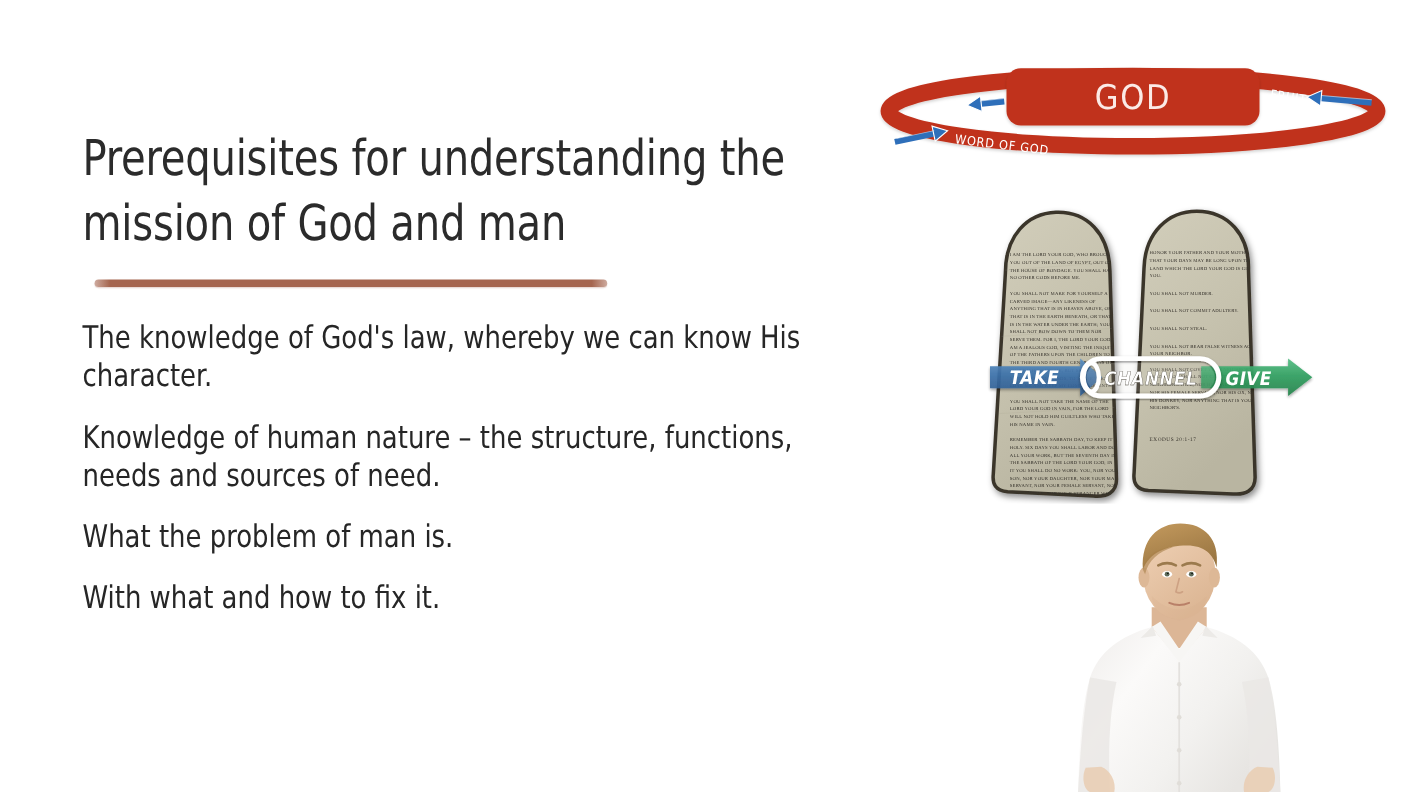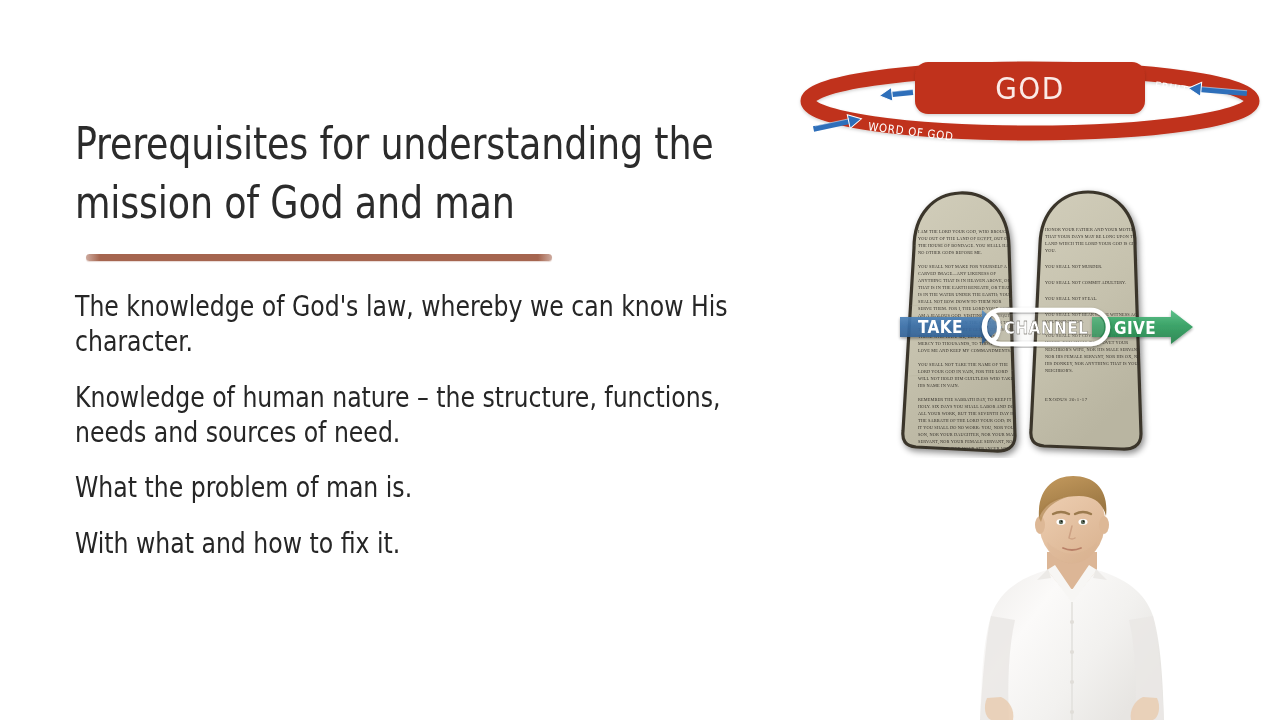--- a/index.html
+++ b/index.html
@@ -84,23 +84,24 @@
     top: 186px;
     width: 312px;
     height: 272px;
   }
   .tablets svg { display: block; }
 
   
   .channel-bar {
     position: absolute;
     left: 896px;
-    top: 306px;
+    top: 322px;
     width: 300px;
     height: 42px;
+    font-style: italic;
   }
   .channel-bar svg { display: block; }
 
   
   .person-photo {
     position: absolute;
     left: 947px;
     top: 470px;
     width: 250px;
     height: 250px;

